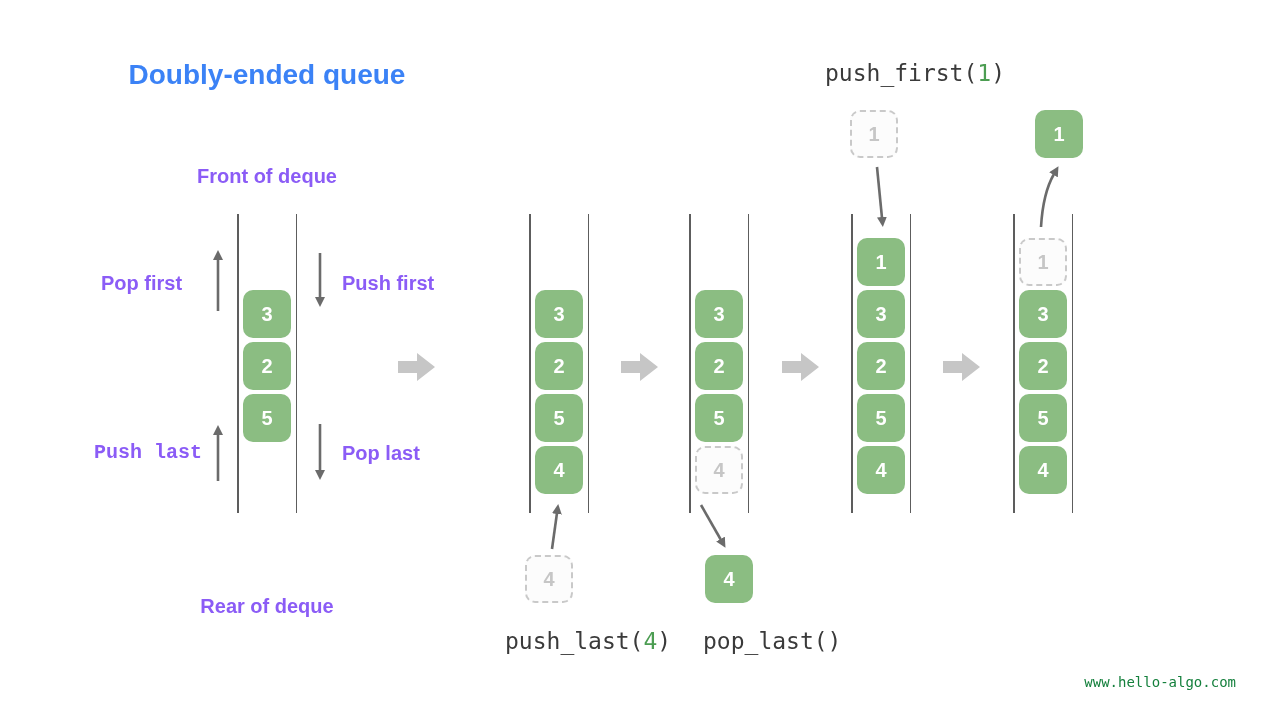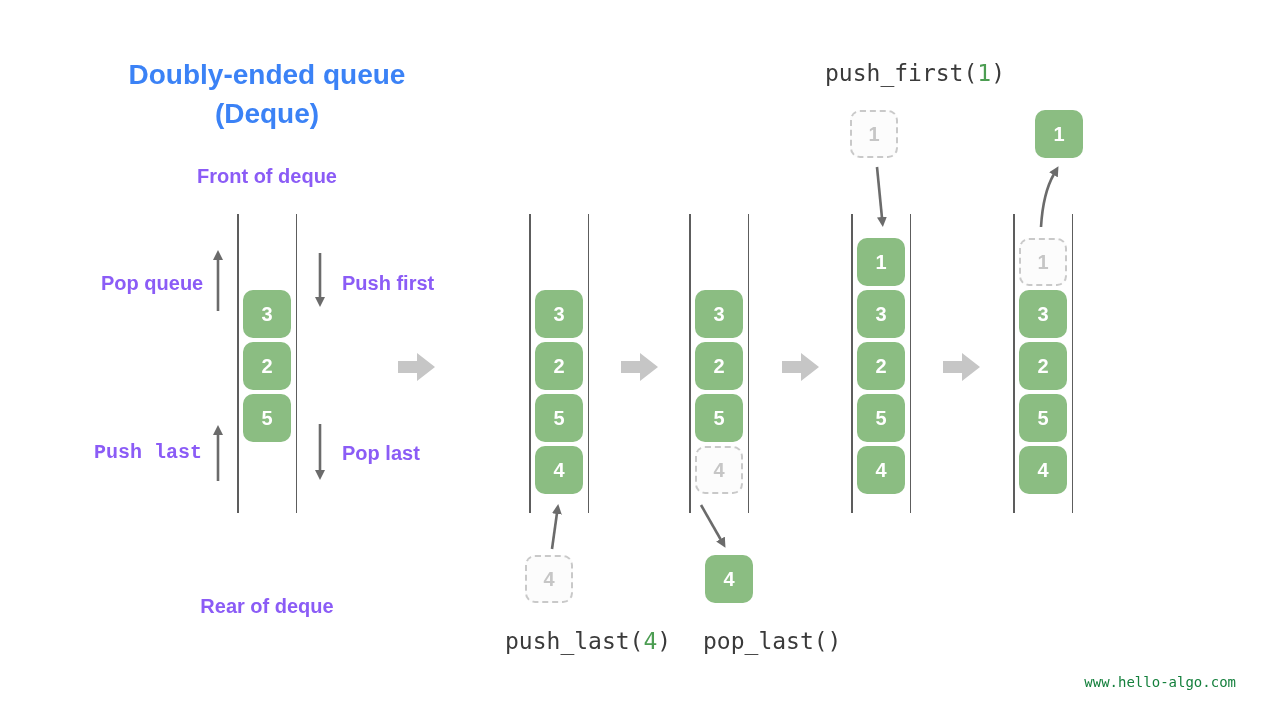--- a/index.html
+++ b/index.html
@@ -76,27 +76,26 @@
     <g>
         <path class="stage" transform="translate(782,352)" d="M0,9 L19,9 L19,1 L37,15 L19,29 L19,21 L0,21 Z"></path>
       </g>
     <g>
         <path class="stage" transform="translate(943,352)" d="M0,9 L19,9 L19,1 L37,15 L19,29 L19,21 L0,21 Z"></path>
       </g>
   </svg>
 
   <div class="title">
     <div>Doubly-ended queue</div>
-    <div>(Deque)</div>
   </div>
 
   <div class="qlabel centered" style="left:117px;top:164px;">Front of deque</div>
   <div class="qlabel centered" style="left:117px;top:546px;margin-top:48px;">Rear of deque</div>
 
-  <div class="qlabel" style="left:101px;top:271px;">Pop queue</div>
+  <div class="qlabel" style="left:101px;top:271px;">Pop first</div>
   <div class="qlabel" style="left:342px;top:271px;">Push first</div>
   <div class="qlabel" style="left:94px;top:441px;font-family:Liberation Mono, monospace;">Push last</div>
   <div class="qlabel" style="left:342px;top:441px;">Pop last</div>
 
   <div class="queue" style="left:237px;">
     <div class="rail left"></div>
     <div class="rail right"></div>
     <div class="cell r2">3</div>
     <div class="cell r3">2</div>
     <div class="cell r4">5</div>

